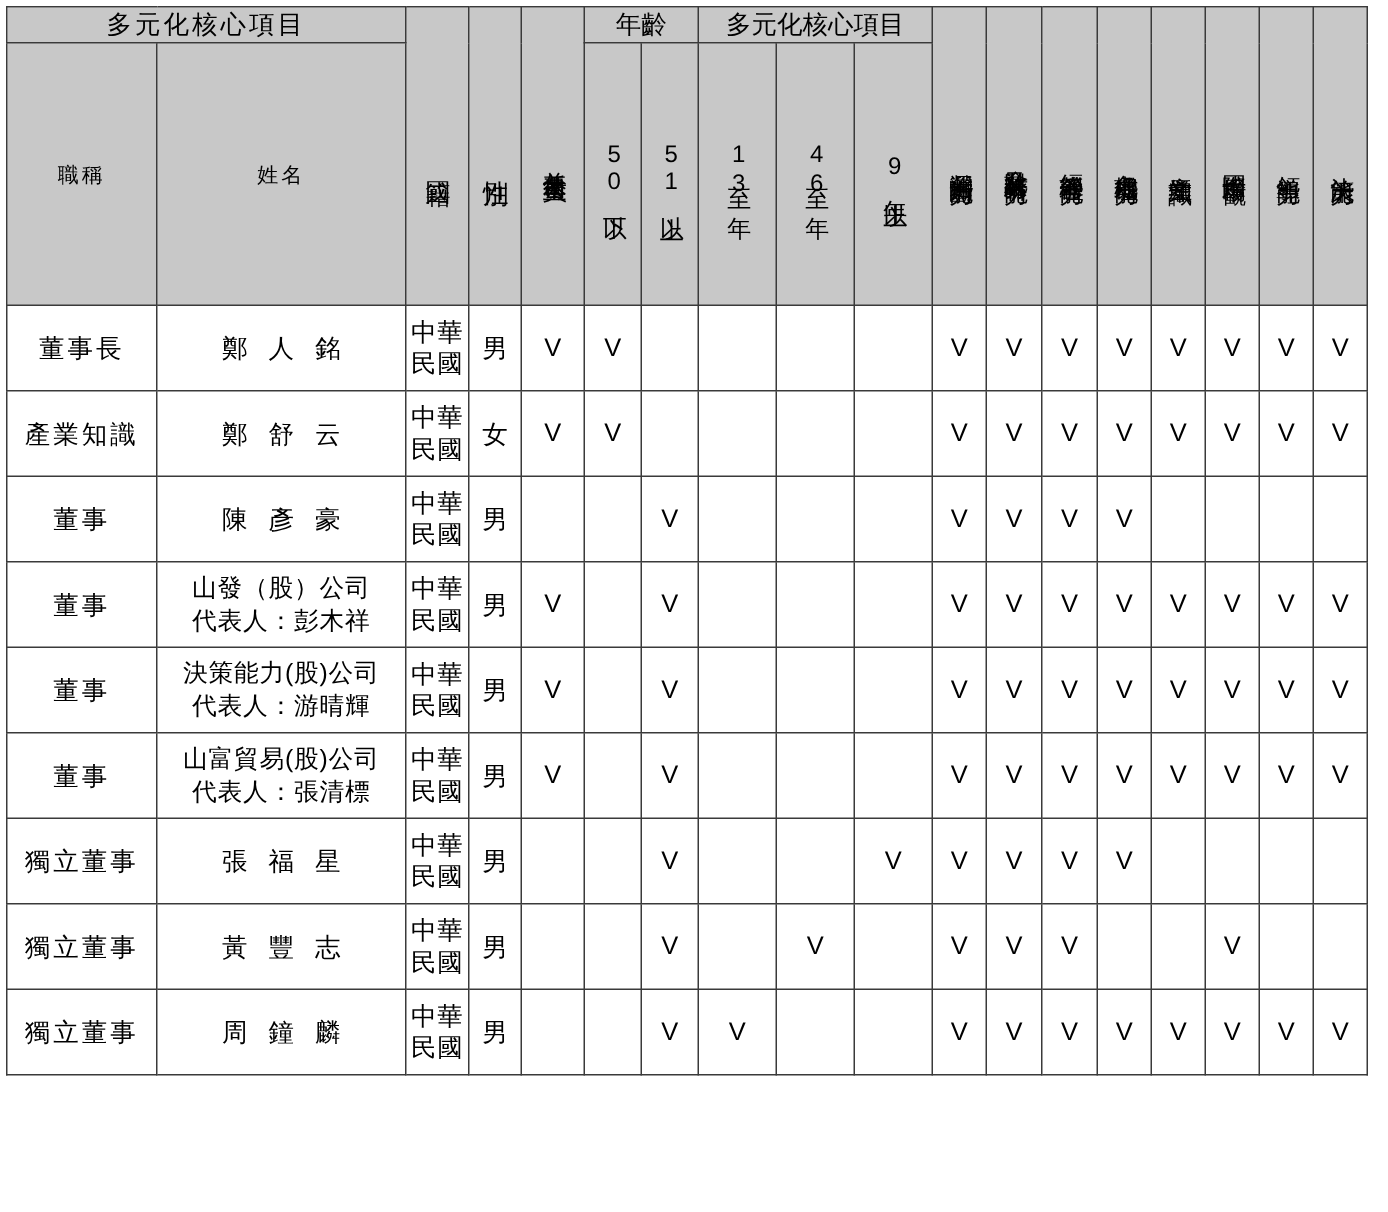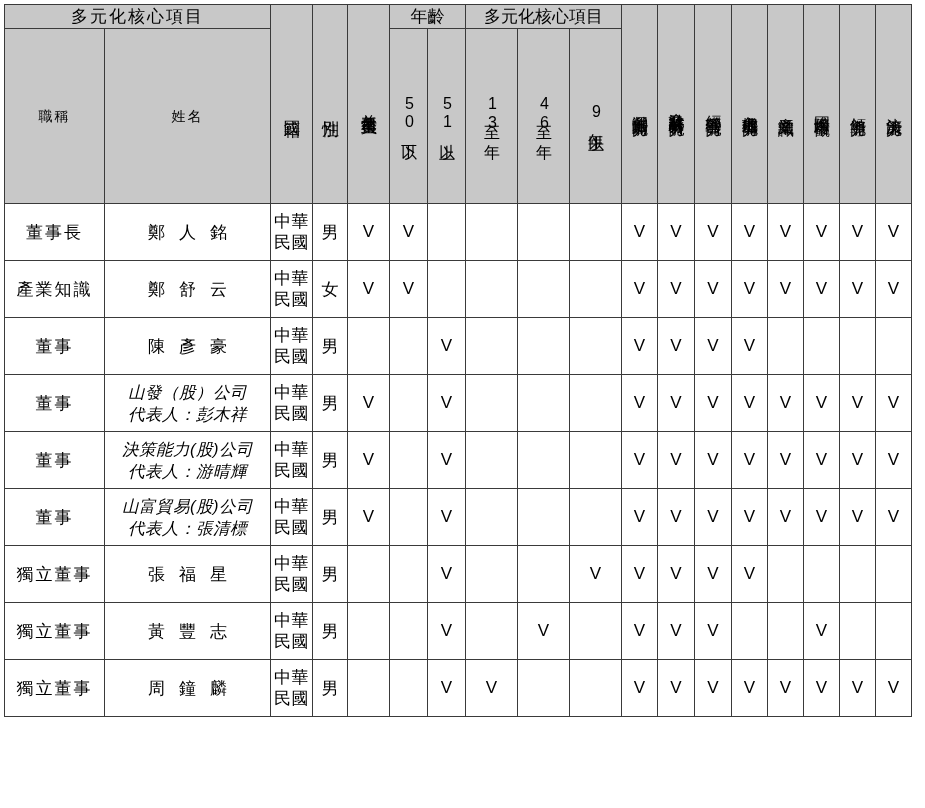--- a/index.html
+++ b/index.html
@@ -74,21 +74,20 @@
   td.name-cell .spread {
     display: inline-block;
     letter-spacing: 14px;
     text-indent: 14px;
   }
   td.name-cell .two-line {
     display: block;
     line-height: 1.35;
     font-size: 16.5px;
     letter-spacing: 0.5px;
-    font-style: italic;
   }
   td.nat-cell {
     font-size: 15.5px;
     line-height: 1.25;
     letter-spacing: 0.5px;
   }
   td.sex-cell {
     font-size: 18px;
   }
   td.mark {

